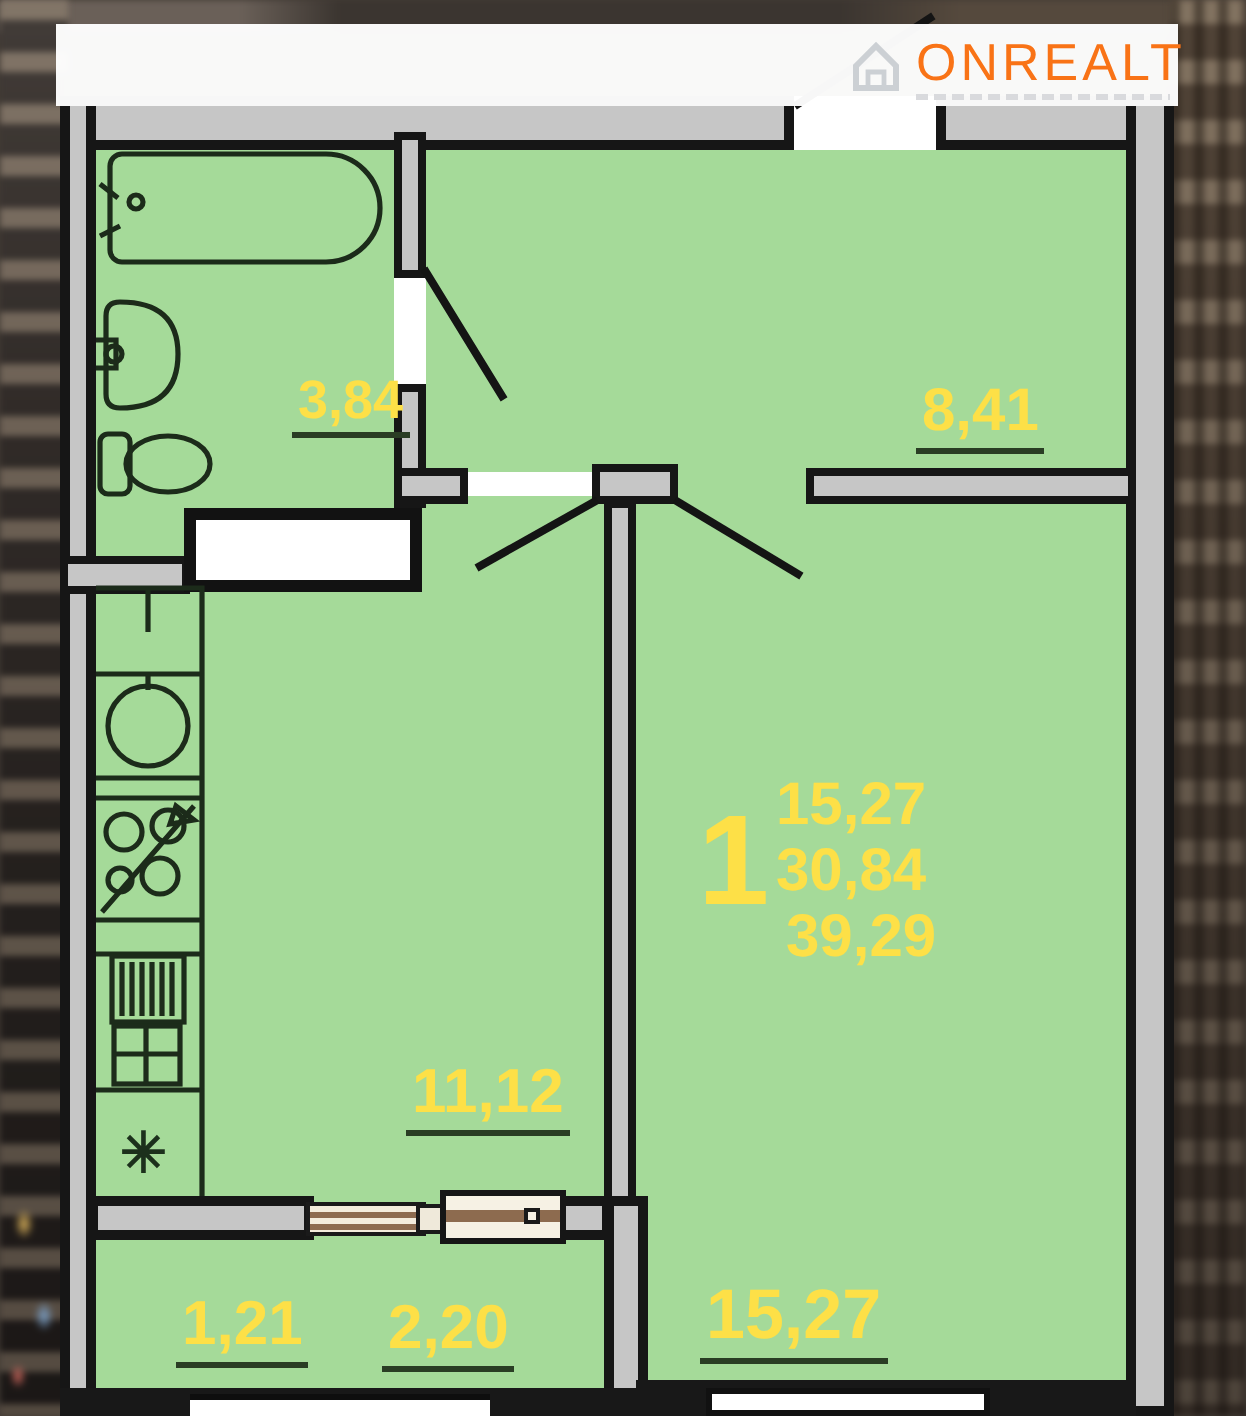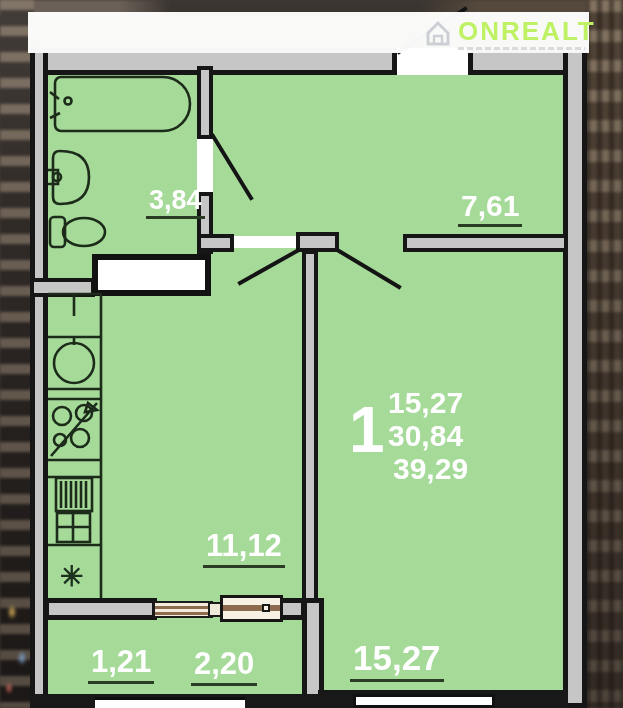--- a/index.html
+++ b/index.html
@@ -3,26 +3,26 @@
 <meta charset="utf-8">
 <style>
   html,body{margin:0;padding:0}
   body{width:623px;height:708px;position:relative;overflow:hidden;
        background:#433b36;font-family:"Liberation Sans",sans-serif}
   .abs{position:absolute}
   .photo{position:absolute;filter:blur(1.5px)}
   .wall{position:absolute;background:#c6c6c6;border:5px solid #161616;box-sizing:border-box;z-index:30}
   .wall.thin{border-width:4px}
   .white{position:absolute;background:#ffffff;z-index:20}
-  .lbl{position:absolute;color:#ffffff;font-weight:600;white-space:nowrap;z-index:50;line-height:1.05}
+  .lbl{position:absolute;color:#fde047;font-weight:600;white-space:nowrap;z-index:50;line-height:1.05}
   .und{border-bottom:3px solid #2a3d24;padding:0 3px 2px}
   #green{position:absolute;left:44px;top:66px;width:524px;height:640px;background:#a5da99;z-index:10}
   #band{position:absolute;left:28px;top:12px;width:561px;height:41px;background:rgba(255,255,255,.97);z-index:55}
-  .wm-text{position:absolute;left:458px;top:16px;font-size:26px;font-weight:700;
-           color:#bef264;letter-spacing:2px;z-index:60}
+  .wm-text{position:absolute;left:458px;top:16px;font-size:26px;font-weight:400;
+           color:#f97316;letter-spacing:2px;z-index:60}
   .frame{position:absolute;box-sizing:border-box;z-index:35}
   svg.layer{position:absolute;left:0;top:0;z-index:40}
 </style>
 </head>
 <body>
 
 <div class="photo" style="left:0;top:0;width:623px;height:16px;
      background:linear-gradient(90deg,#6a6058 0 120px,#3b3530 170px 420px,#55493d 480px 623px)"></div>
 <div class="photo" style="left:0;top:0;width:34px;height:708px;
      background:
@@ -110,21 +110,21 @@
   <text x="60" y="586" font-size="28" font-weight="700" fill="#1c301c">✳</text>
   <g stroke="#141414" stroke-width="4" stroke-linecap="square">
     <line x1="399" y1="52" x2="465" y2="9"></line>
     <line x1="213" y1="136" x2="251" y2="198"></line>
     <line x1="297" y1="251" x2="240" y2="283"></line>
     <line x1="339" y1="251" x2="399" y2="287"></line>
   </g>
 </svg>
 
 <div class="lbl und" style="left:146px;top:186px;font-size:27px">3,84</div>
-<div class="lbl und" style="left:458px;top:190px;font-size:30px">7,61</div>
+<div class="lbl und" style="left:458px;top:190px;font-size:30px">8,41</div>
 <div class="lbl und" style="left:203px;top:530px;font-size:31px">11,12</div>
 <div class="lbl und" style="left:88px;top:646px;font-size:31px">1,21</div>
 <div class="lbl und" style="left:191px;top:648px;font-size:31px">2,20</div>
 <div class="lbl und" style="left:350px;top:640px;font-size:35px">15,27</div>
 
 <div class="lbl" style="left:349px;top:397px;font-size:64px;font-weight:700">1</div>
 <div class="lbl" style="left:388px;top:387px;font-size:30px">15,27</div>
 <div class="lbl" style="left:388px;top:420px;font-size:30px">30,84</div>
 <div class="lbl" style="left:393px;top:453px;font-size:30px">39,29</div>
 

